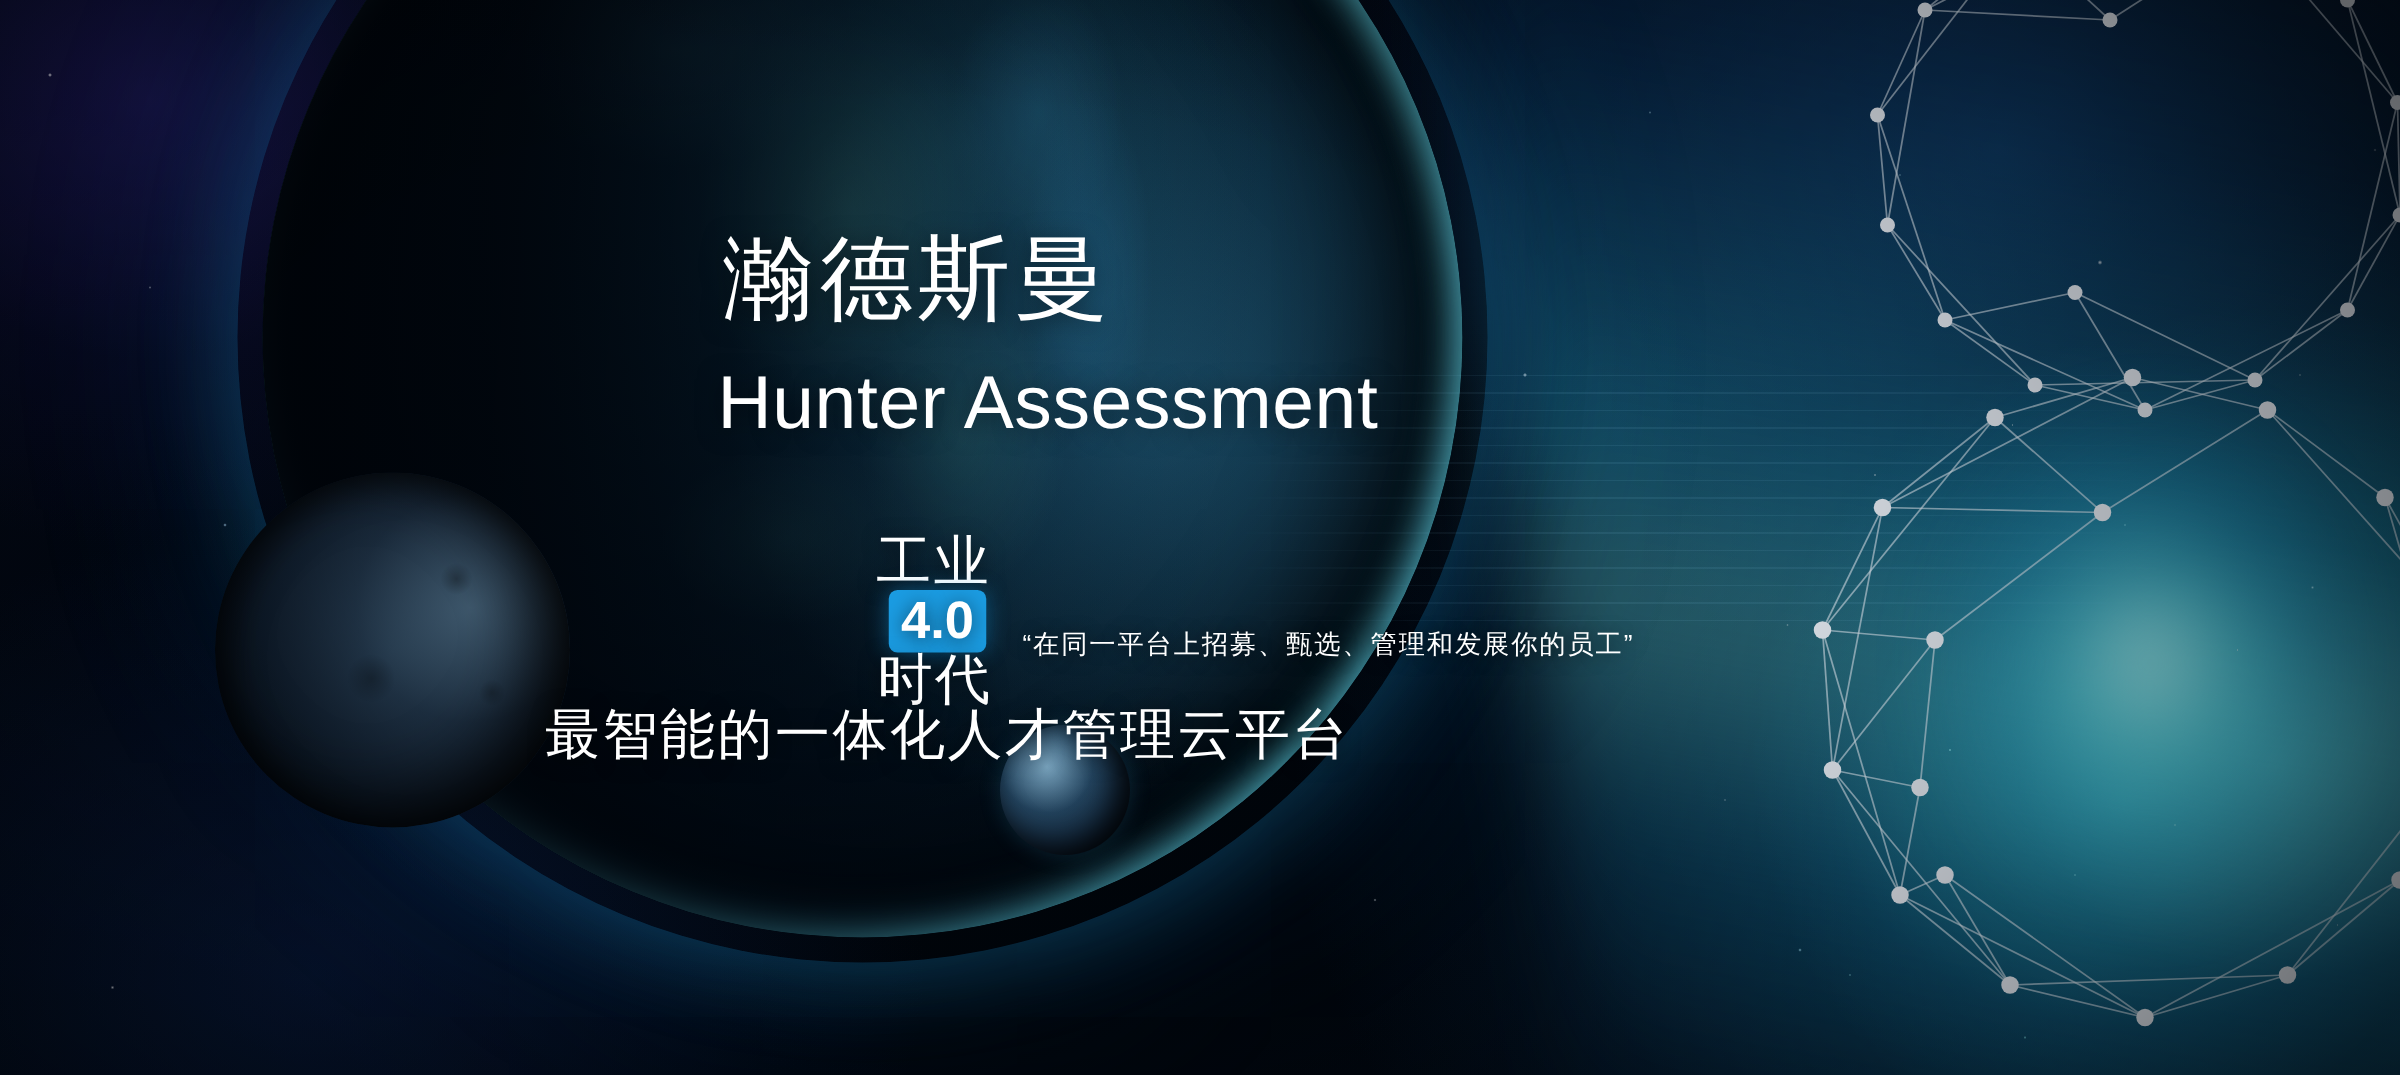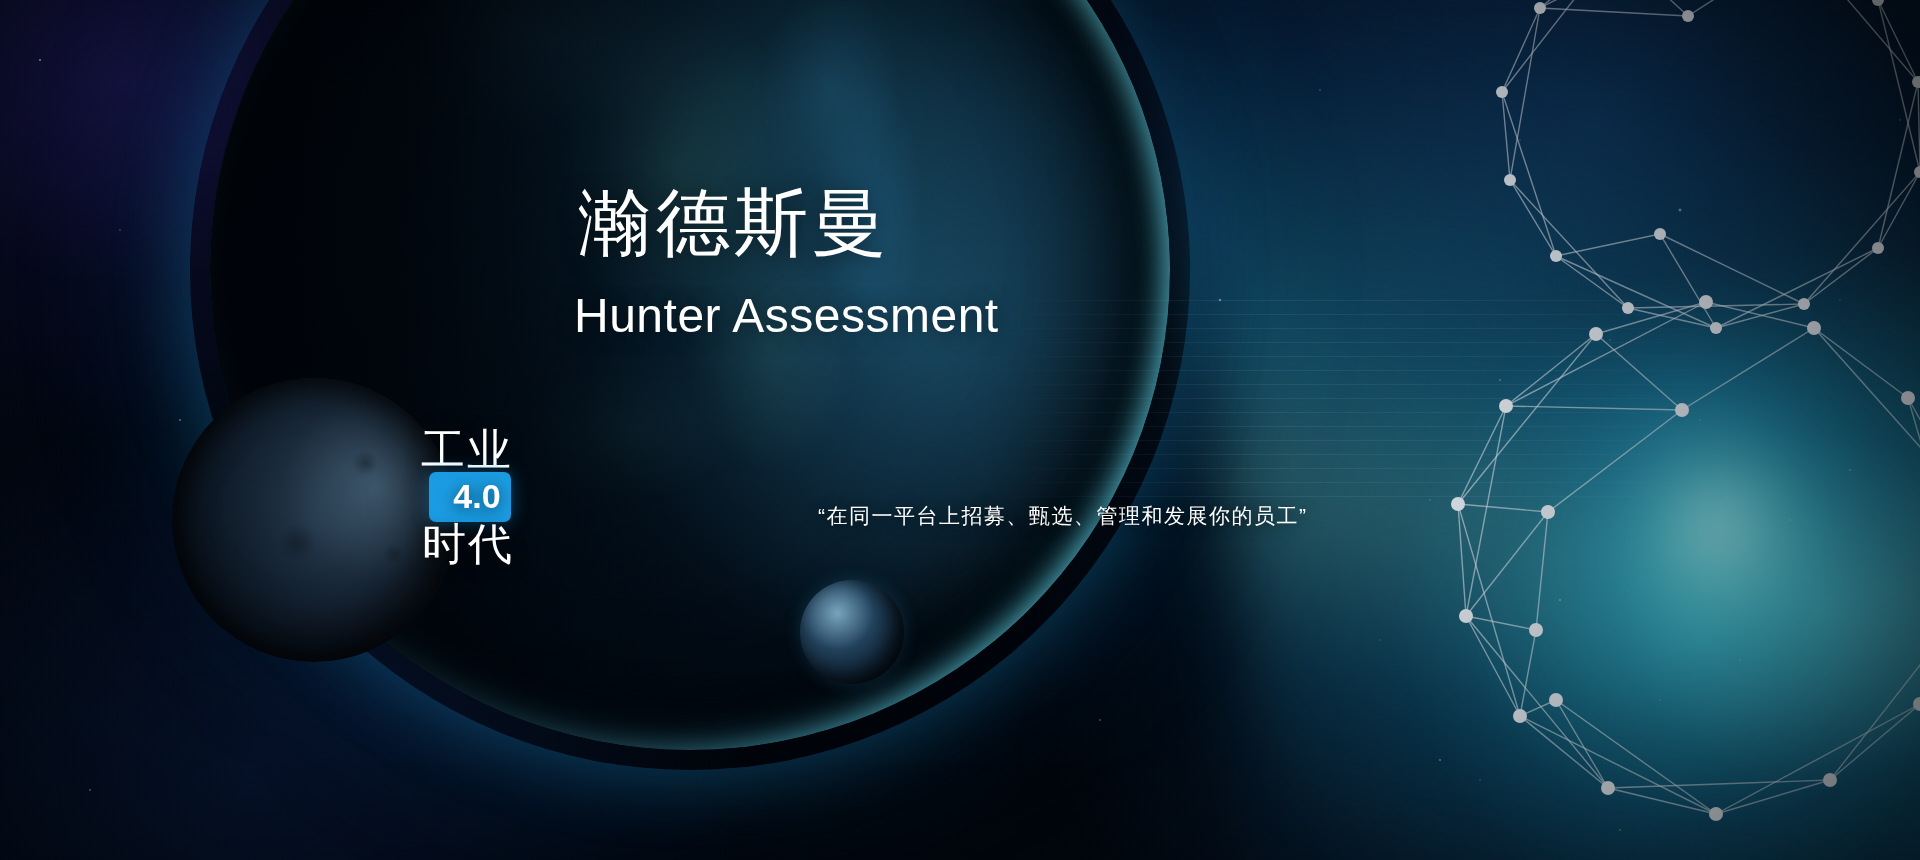--- a/index.html
+++ b/index.html
@@ -243,21 +243,21 @@
     letter-spacing: 4px;
     color: #ffffff;
     line-height: 1;
     text-shadow: 0 2px 20px rgba(0,0,0,0.55);
     white-space: nowrap;
   }
 
   .title-en {
     position: absolute;
     left: 574px; top: 292px;
-    font-size: 48px;
+    font-size: 60px;
     font-weight: 400;
     letter-spacing: 0.5px;
     color: #ffffff;
     line-height: 1;
     text-shadow: 0 2px 20px rgba(0,0,0,0.5);
     white-space: nowrap;
   }
 
   .tagline {
     position: absolute;
@@ -273,25 +273,25 @@
     white-space: nowrap;
     flex-direction: column;
   }
   .tagline-pre  { margin-right: 6px; }
   .badge-40 {
     display: inline-flex;
     align-items: center;
     justify-content: center;
     min-width: 76px;
     height: 50px;
-    padding: 0 10px 3px 24px;
+    padding: 0 10px 3px 10px;
     border-radius: 7px;
     background: #1b9ce2;
     color: #ffffff;
-    font-size: 34px;
+    font-size: 42px;
     font-weight: 700;
     letter-spacing: 0px;
     line-height: 1;
     margin: 0 8px;
     box-shadow: 0 0 18px rgba(27,156,226,0.45);
   }
   .tagline-mid  { margin: 0 6px 0 2px; }
   .tagline-post { margin-left: 16px; }
 
   .quote {
@@ -463,18 +463,19 @@
   <div class="hero-copy">
 
     <div class="title-cn">瀚德斯曼</div>
 
     <div class="title-en">Hunter Assessment</div>
 
     <div class="tagline">
       <span class="tagline-pre">工业</span>
       <span class="badge-40">4.0</span>
       <span class="tagline-mid">时代</span>
+      <span class="tagline-post">最智能的一体化人才管理云平台</span>
     </div>
 
     <div class="quote">“在同一平台上招募、甄选、管理和发展你的员工”</div>
 
   </div>
 </div>
 
 </body></html>

